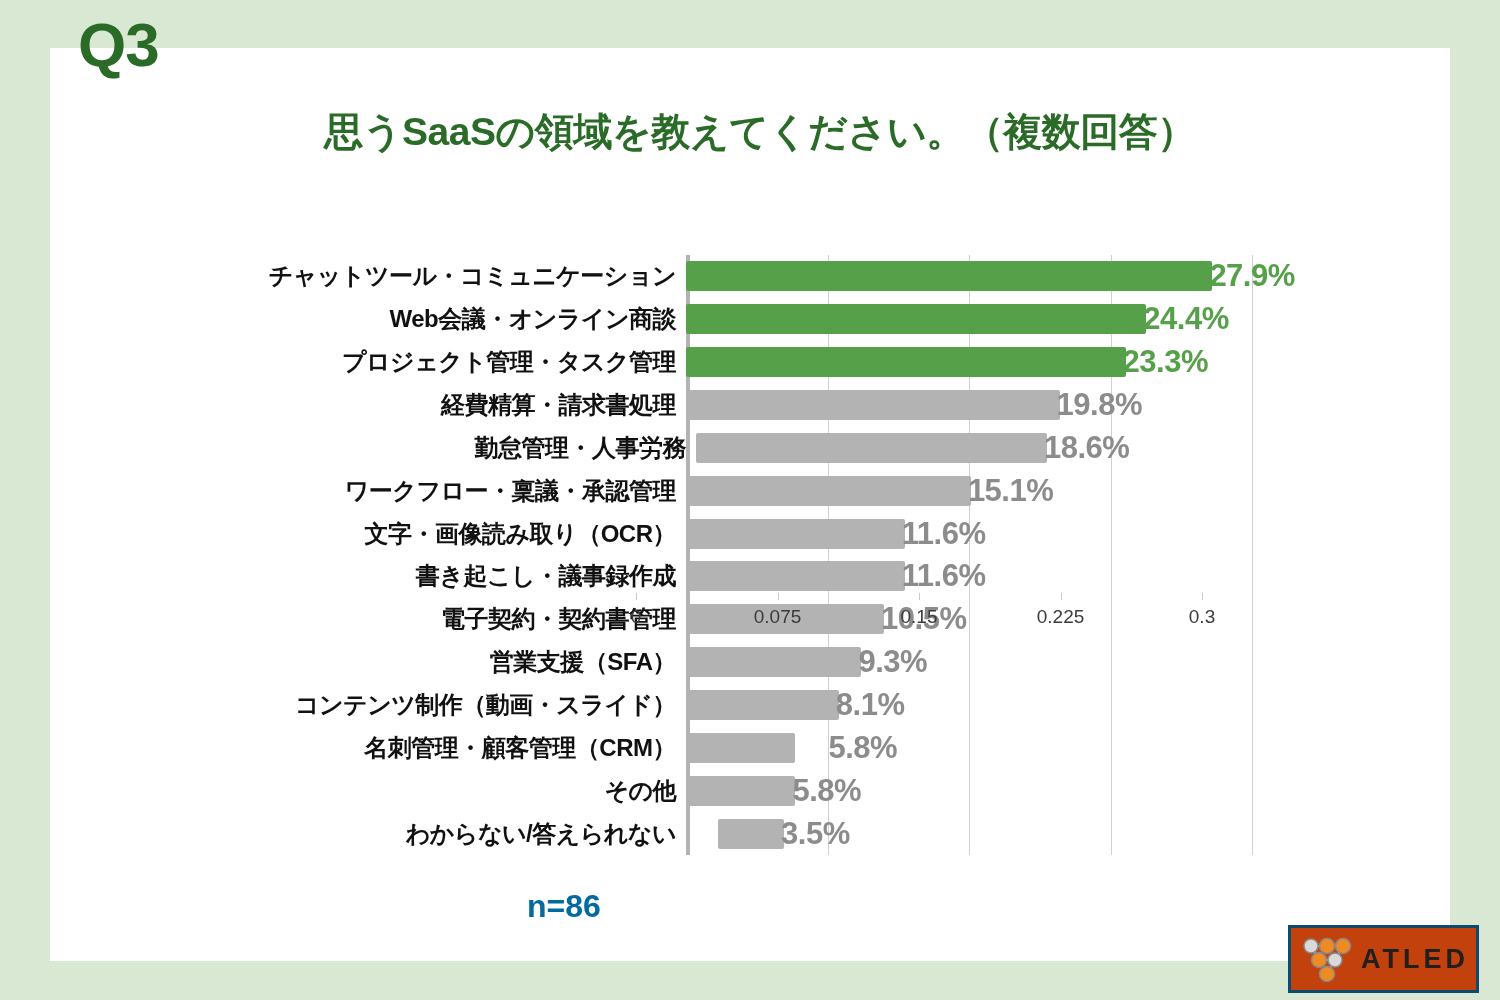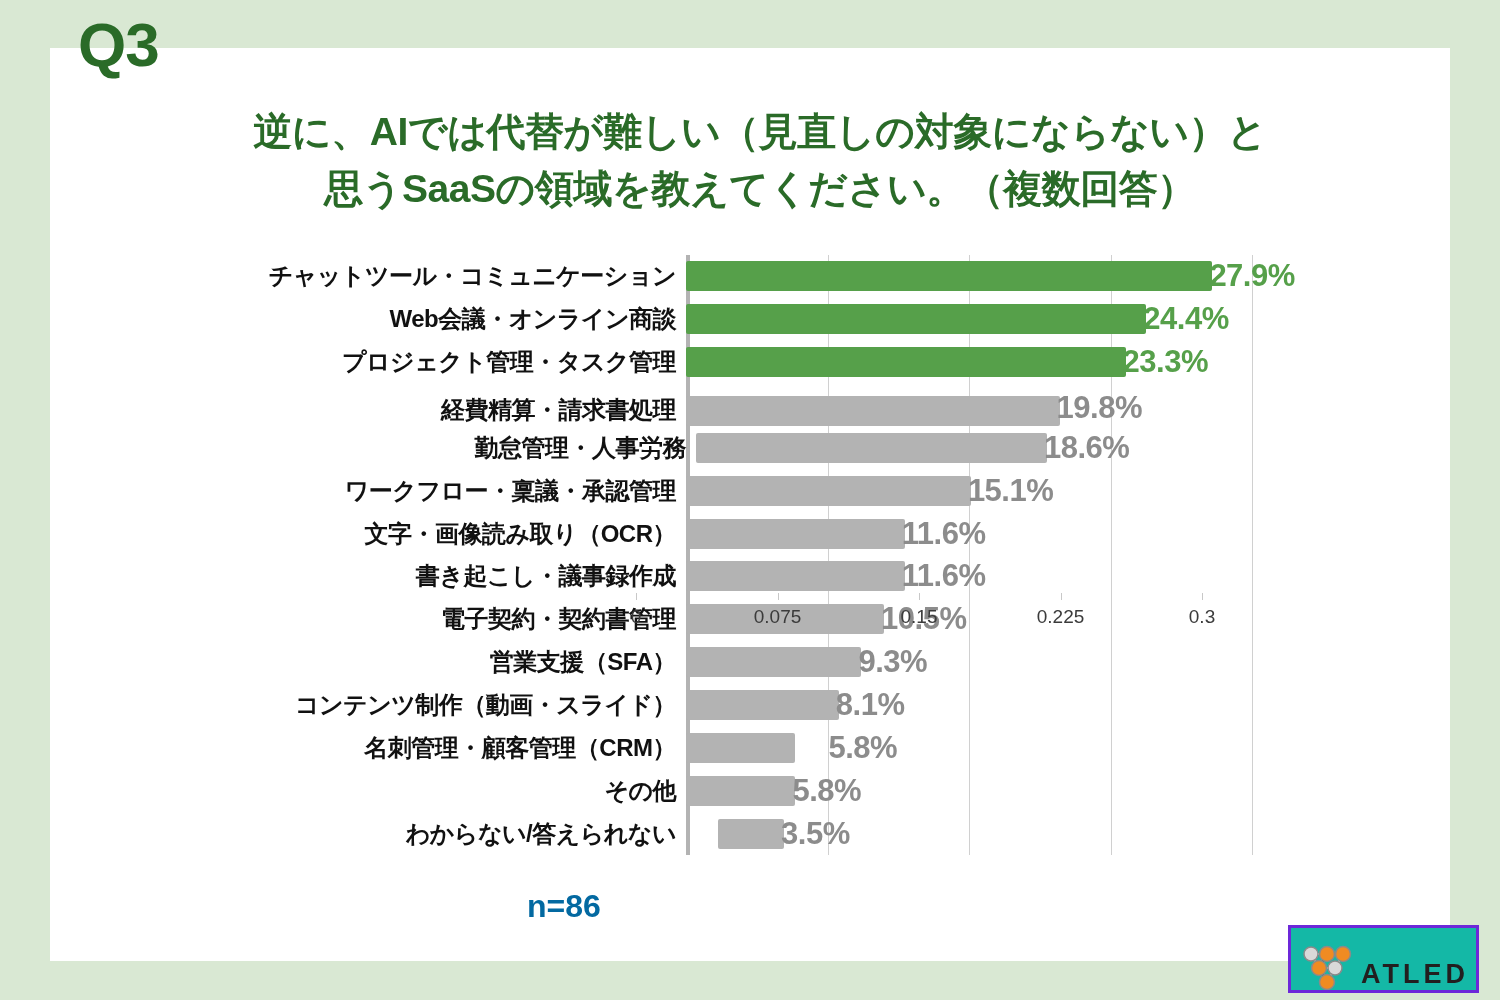--- a/index.html
+++ b/index.html
@@ -74,38 +74,37 @@
   }
   #n-label{
     position:absolute;left:527px;top:888px;
     font-size:32px;font-weight:bold;color:#0369a1;
     letter-spacing:0px;
   }
 
   
   #logo{
     position:absolute;left:1288px;top:925px;width:185px;height:62px;
-    background:#14b8a6;border:3px solid #6d28d9;
-    display:flex;align-items:flex-end;
+    background:#c2410c;border:3px solid #0c4a6e;
+    display:flex;align-items:center;
   }
   #logo svg{margin-left:8px;}
   #logo-text{
     font-size:27px;font-weight:bold;color:#221f1f;
     letter-spacing:4px;margin-left:8px;
   }
 </style>
 </head>
 <body>
 
 <div id="card"></div>
 
 <div id="q-label">Q3</div>
 
 <div id="title">
-  <span class="line">逆に、AIでは代替が難しい（見直しの対象にならない）と</span>
   <span class="line">思うSaaSの領域を教えてください。（複数回答）</span>
 </div>
 
 <div id="chart">
   <div id="plot">
       <div class="axisline" style="left: 0px;"></div>
       <div class="gridline" style="left: 141.5px;"></div>
       <div class="gridline" style="left: 283px;"></div>
       <div class="gridline" style="left: 424.5px;"></div>
       <div class="gridline" style="left: 566px;"></div>
@@ -117,21 +116,21 @@
       <div class="row" style="top: 42.8571px; height: 42.8571px;">
         <span class="cat-label">Web会議・オンライン商談</span>
         <div class="bar green" style="width: 460.347px;"></div>
         <span class="val green">24.4%</span>
       </div>
       <div class="row" style="top: 85.7143px; height: 42.8571px;">
         <span class="cat-label">プロジェクト管理・タスク管理</span>
         <div class="bar green" style="width: 439.593px;"></div>
         <span class="val green">23.3%</span>
       </div>
-      <div class="row" style="top: 128.571px; height: 42.8571px; align-items: flex-end;">
+      <div class="row" style="top: 128.571px; height: 42.8571px;">
         <span class="cat-label">経費精算・請求書処理</span>
         <div class="bar gray" style="width: 373.56px;"></div>
         <span class="val gray">19.8%</span>
       </div>
       <div class="row" style="top: 171.429px; height: 42.8571px; margin-left: 10px;">
         <span class="cat-label">勤怠管理・人事労務</span>
         <div class="bar gray" style="width: 350.92px;"></div>
         <span class="val gray">18.6%</span>
       </div>
       <div class="row" style="top: 214.286px; height: 42.8571px;">

